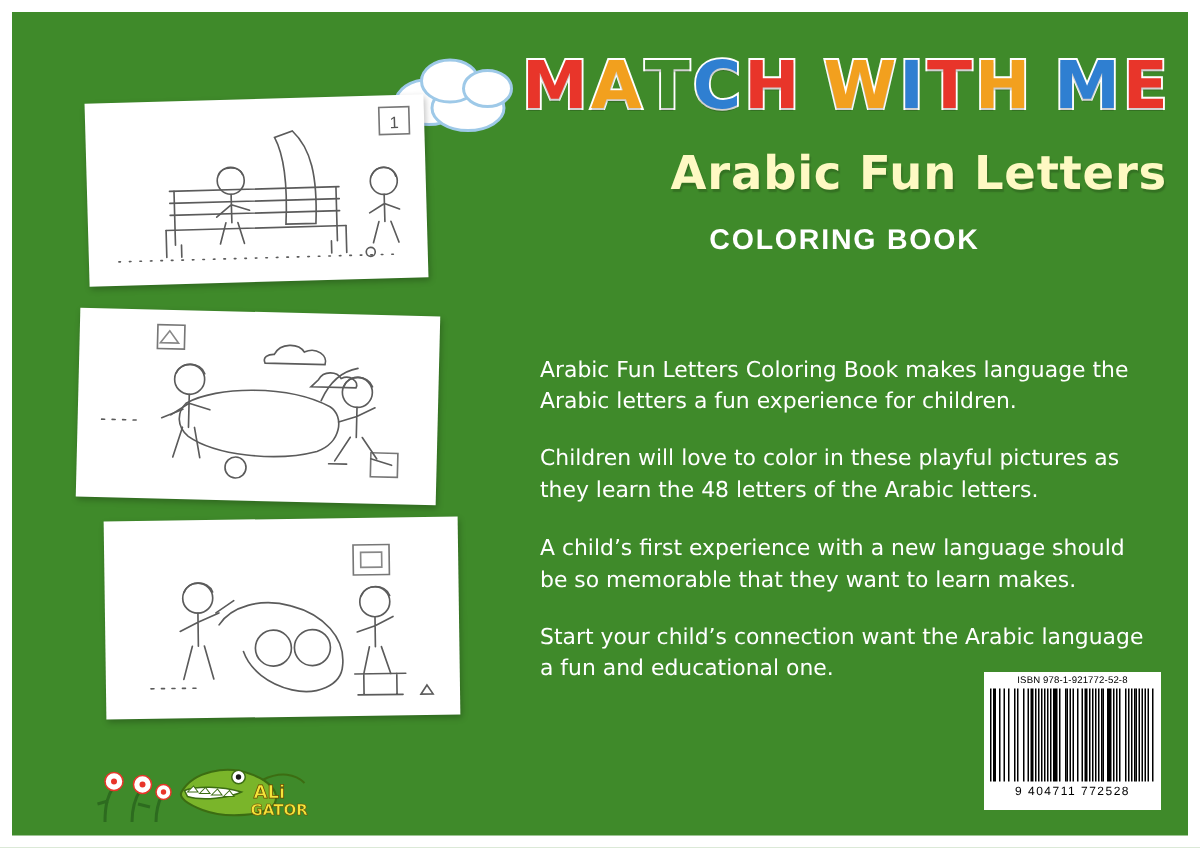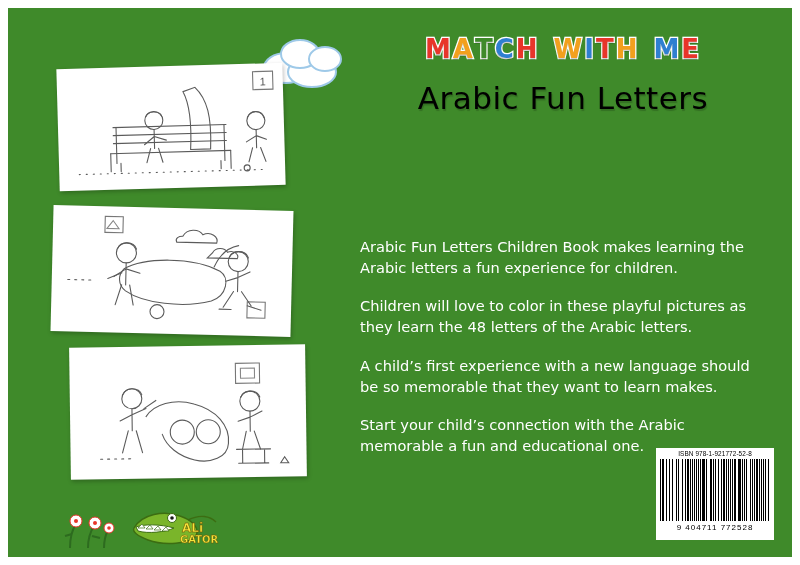--- a/index.html
+++ b/index.html
@@ -32,40 +32,41 @@
   #title-area {
     position: absolute;
     left: 340px;
     top: 18px;
     width: 430px;
     text-align: center;
   }
   #main-title {
     font-family: "DejaVu Sans", sans-serif;
     font-weight: bold;
-    font-size: 26px;
+    font-size: 44px;
     letter-spacing: 2px;
     line-height: 1;
     margin: 10px 0 0 0;
     white-space: nowrap;
   }
   #main-title span {
     display: inline-block;
     -webkit-text-stroke: 2.5px #ffffff;
     paint-order: stroke fill;
     text-shadow: 0 2px 0 rgba(0,0,0,0.18);
   }
   #subtitle {
     font-family: "DejaVu Sans", sans-serif;
-    font-weight: normal;
+    font-weight: bold;
     font-size: 31px;
-    color: #000000;
+    color: #fef9c3;
     margin-top: 18px;
     letter-spacing: 0.5px;
     text-shadow: 1px 2px 1px rgba(0,0,0,0.18);
+    text-align: right;
   }
   #kicker {
     font-family: "Liberation Sans", sans-serif;
     font-weight: bold;
     font-size: 19px;
     color: #ffffff;
     letter-spacing: 1.2px;
     margin-top: 16px;
   }
 
@@ -110,21 +111,21 @@
     left: 300px;
     top: 518px;
     font-family: "DejaVu Sans", sans-serif;
     font-weight: bold;
     font-size: 16px;
     color: #f5e53a;
     letter-spacing: 0.3px;
   }
   #logo {
     position: absolute;
-    left: 122px;
+    left: 109px;
     top: 490px;
     width: 100px;
     height: 52px;
   }
   #flowers {
     position: absolute;
     left: 50px;
     top: 500px;
     width: 62px;
     height: 42px;
@@ -183,27 +184,28 @@
           <ellipse cx="56" cy="38" rx="24" ry="15"></ellipse>
           <ellipse cx="44" cy="20" rx="19" ry="14"></ellipse>
           <ellipse cx="69" cy="25" rx="16" ry="12"></ellipse>
         </g>
       </svg>
     </div>
 
     <div id="title-area">
       <div id="main-title"><span style="color: rgb(232, 53, 42);">M</span><span style="color: rgb(242, 160, 30);">A</span><span style="color: rgb(63, 138, 42);">T</span><span style="color: rgb(47, 127, 209);">C</span><span style="color: rgb(232, 53, 42);">H</span><span style="width: 14px; -webkit-text-stroke: 0px;">&nbsp;</span><span style="color: rgb(242, 160, 30);">W</span><span style="color: rgb(47, 127, 209);">I</span><span style="color: rgb(232, 53, 42);">T</span><span style="color: rgb(242, 160, 30);">H</span><span style="width: 14px; -webkit-text-stroke: 0px;">&nbsp;</span><span style="color: rgb(47, 127, 209);">M</span><span style="color: rgb(232, 53, 42);">E</span></div>
       <div id="subtitle">Arabic Fun Letters</div>
+      <div id="kicker">COLORING BOOK</div>
     </div>
 
     <div id="copy">
-      <p>Arabic Fun Letters Children Book makes learning the Arabic letters a fun experience for children.</p>
+      <p>Arabic Fun Letters Coloring Book makes language the Arabic letters a fun experience for children.</p>
       <p>Children will love to color in these playful pictures as they learn the 48 letters of the Arabic letters.</p>
       <p>A child’s first experience with a new language should be so memorable that they want to learn makes.</p>
-      <p>Start your child’s connection with the Arabic memorable a fun and educational one.</p>
+      <p>Start your child’s connection want the Arabic language a fun and educational one.</p>
     </div>
 
     <div class="card" id="card1">
       <svg viewBox="0 0 226 122" xmlns="http://www.w3.org/2000/svg">
         <g fill="none" stroke="#5b5b5b" stroke-width="1.1" stroke-linecap="round">
 
           <rect x="196" y="8" width="20" height="18" stroke="#777"></rect>
           <text x="206" y="22" font-family="Liberation Sans, sans-serif" font-size="11" fill="#555" stroke="none" text-anchor="middle">1</text>
 
           <path d="M55 60 L168 60 M55 68 L168 68 M55 76 L168 76"></path>

